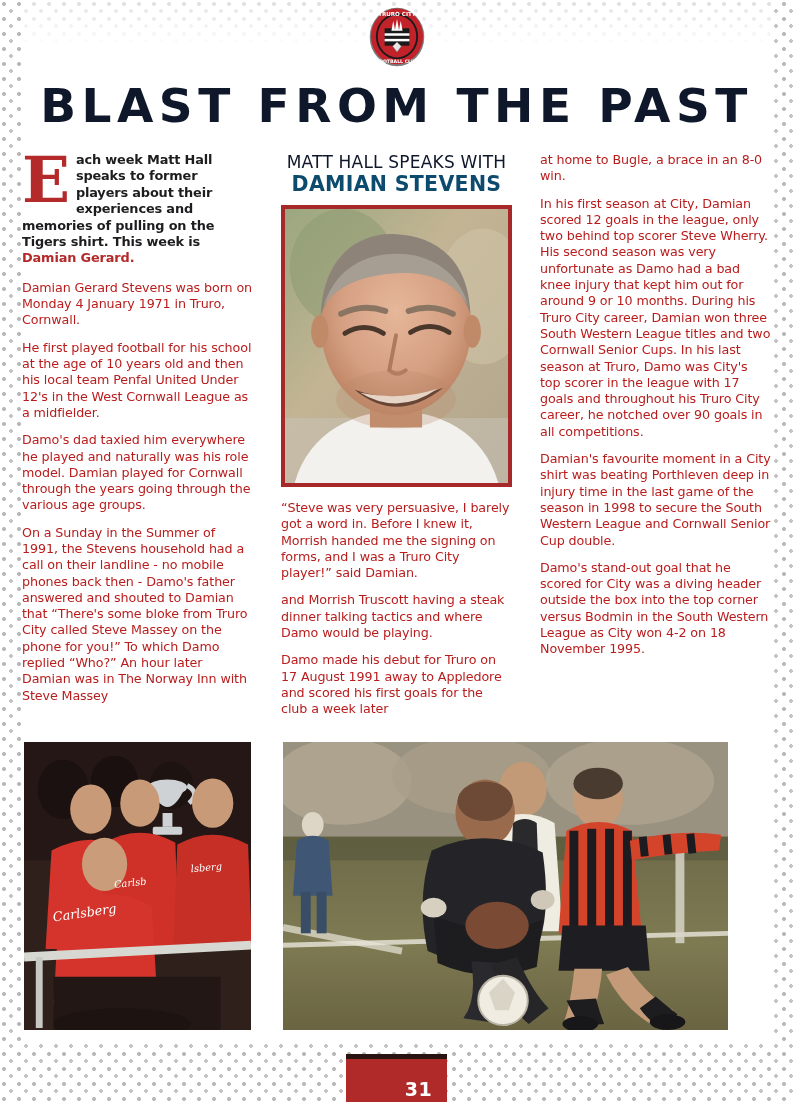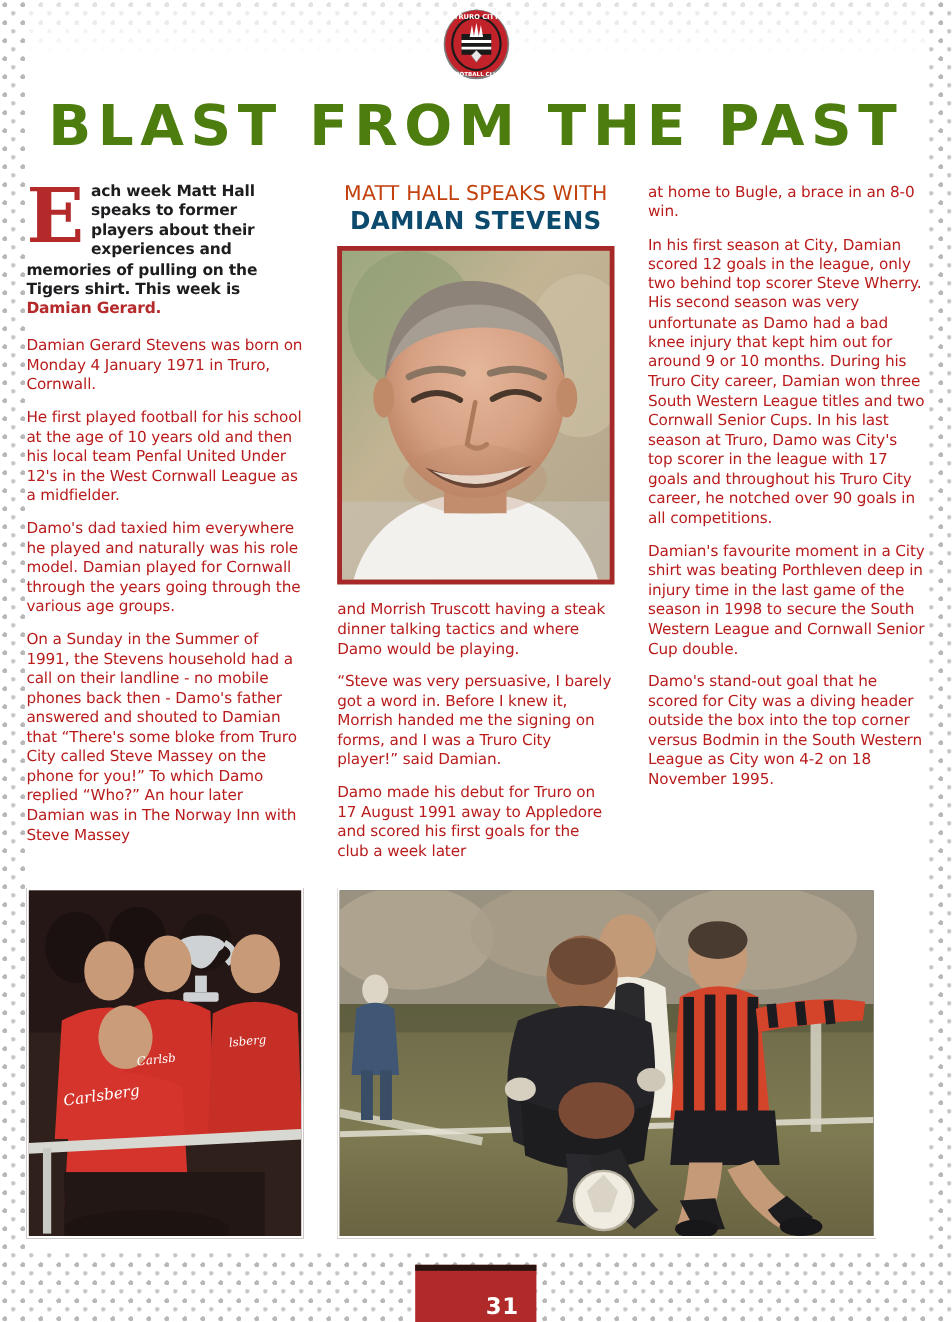--- a/index.html
+++ b/index.html
@@ -59,21 +59,21 @@
     top: 82px;
     text-align: center;
     z-index: 4;
   }
   .masthead h1 {
     font-family: "DejaVu Sans", sans-serif;
     font-weight: 700;
     font-size: 47px;
     line-height: 1;
     letter-spacing: 5.5px;
-    color: #4d7c0f;
+    color: #0f172a;
     white-space: nowrap;
   }
 
   
   .cols {
     position: absolute;
     left: 22px;
     top: 152px;
     width: 749px;
     display: grid;
@@ -115,21 +115,21 @@
     margin: 3px 6px 0 0;
   }
   .intro .highlight { color: #b42a2a; }
 
   
   .mh-kicker {
     font-family: "DejaVu Sans", sans-serif;
     font-weight: 400;
     font-size: 17px;
     letter-spacing: 0.2px;
-    color: #c2410c;
+    color: #0f172a;
     text-align: center;
     line-height: 20px;
   }
   .mh-name {
     font-family: "DejaVu Sans", sans-serif;
     font-weight: 700;
     font-size: 20.5px;
     letter-spacing: 0.3px;
     color: #0c4a6e;
     text-align: center;
@@ -280,22 +280,22 @@
 
         <path d="M72 186 q44 36 92 -2 q-46 18 -92 2 z" fill="#4a2b22"></path>
         <path d="M78 189 q40 24 80 -4 q-40 13 -80 4 z" fill="#f7f3ea"></path>
 
         <ellipse cx="115" cy="196" rx="62" ry="30" fill="#b98a6a" opacity="0.28"></ellipse>
       </svg>
     </div>
 
     <div class="portrait-caption-gap"></div>
 
+    <p class="body">“Steve was very persuasive, I barely got a word in. Before I knew it, Morrish handed me the signing on forms, and I was a Truro City player!” said Damian.</p>
     <p class="body">and Morrish Truscott having a steak dinner talking tactics and where Damo would be playing.</p>
-    <p class="body">“Steve was very persuasive, I barely got a word in. Before I knew it, Morrish handed me the signing on forms, and I was a Truro City player!” said Damian.</p>
     <p class="body">Damo made his debut for Truro on 17 August 1991 away to Appledore and scored his first goals for the club a week later</p>
   </div>
 
   <div class="col">
     <p class="body">at home to Bugle, a brace in an 8-0 win.</p>
     <p class="body">In his first season at City, Damian scored 12 goals in the league, only two behind top scorer Steve Wherry. His second season was very unfortunate as Damo had a bad knee injury that kept him out for around 9 or 10 months. During his Truro City career, Damian won three South Western League titles and two Cornwall Senior Cups. In his last season at Truro, Damo was City's top scorer in the league with 17 goals and throughout his Truro City career, he notched over 90 goals in all competitions.</p>
     <p class="body">Damian's favourite moment in a City shirt was beating Porthleven deep in injury time in the last game of the season in 1998 to secure the South Western League and Cornwall Senior Cup double.</p>
     <p class="body">Damo's stand-out goal that he scored for City was a diving header outside the box into the top corner versus Bodmin in the South Western League as City won 4-2 on 18 November 1995.</p>
   </div>
 </div>

